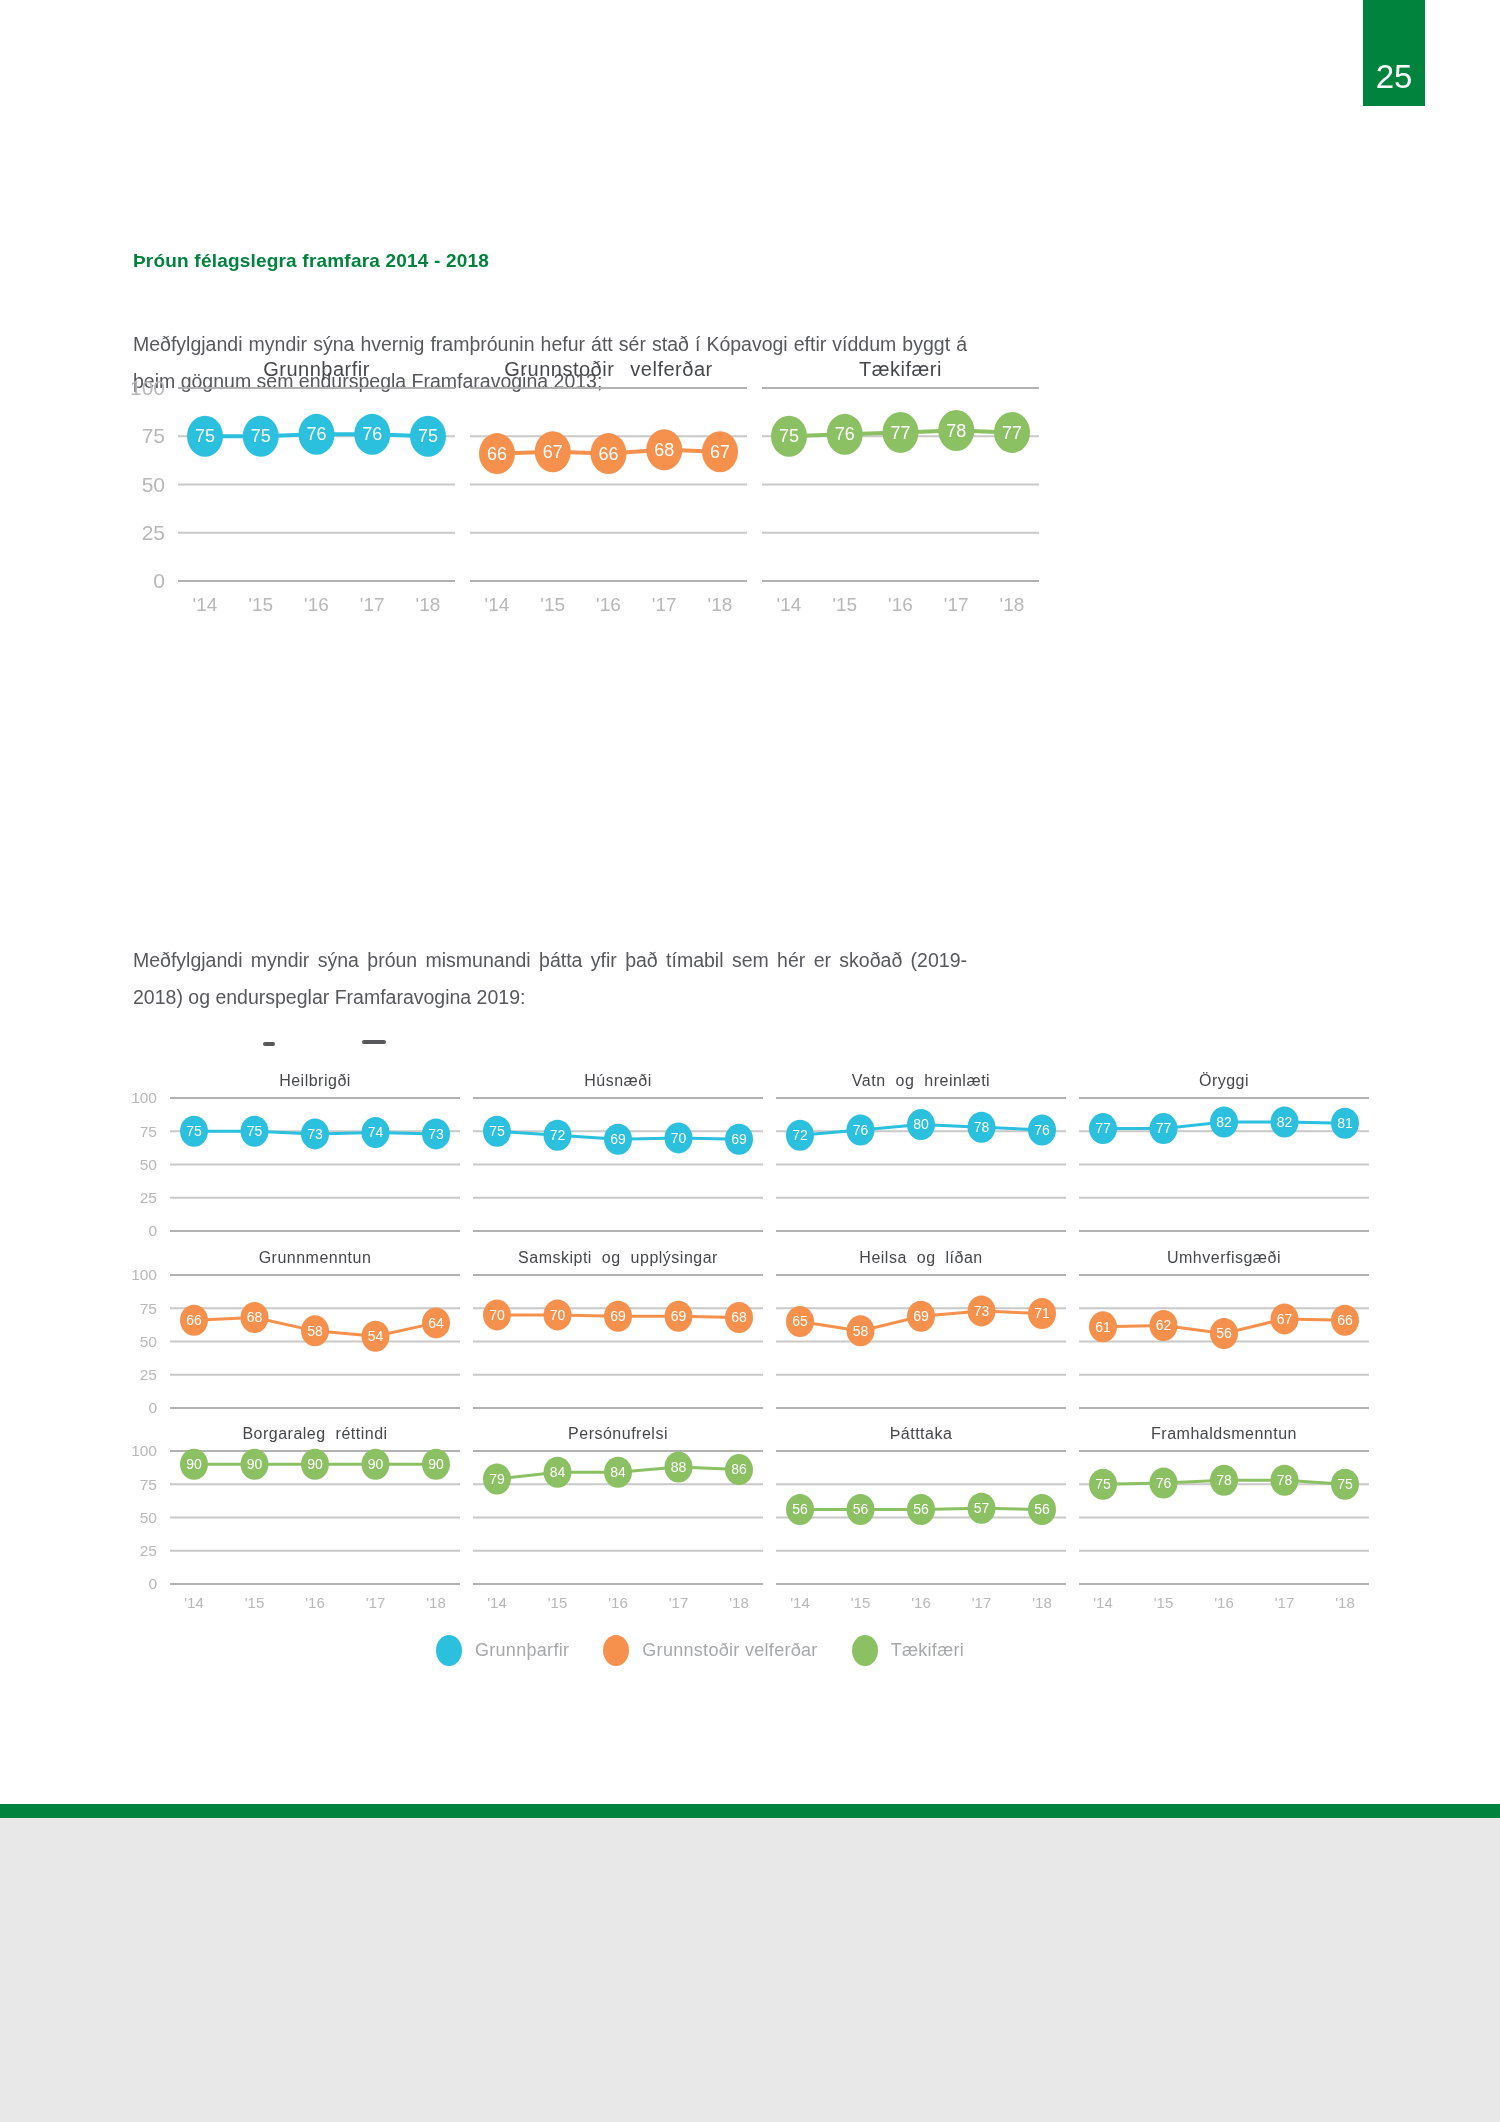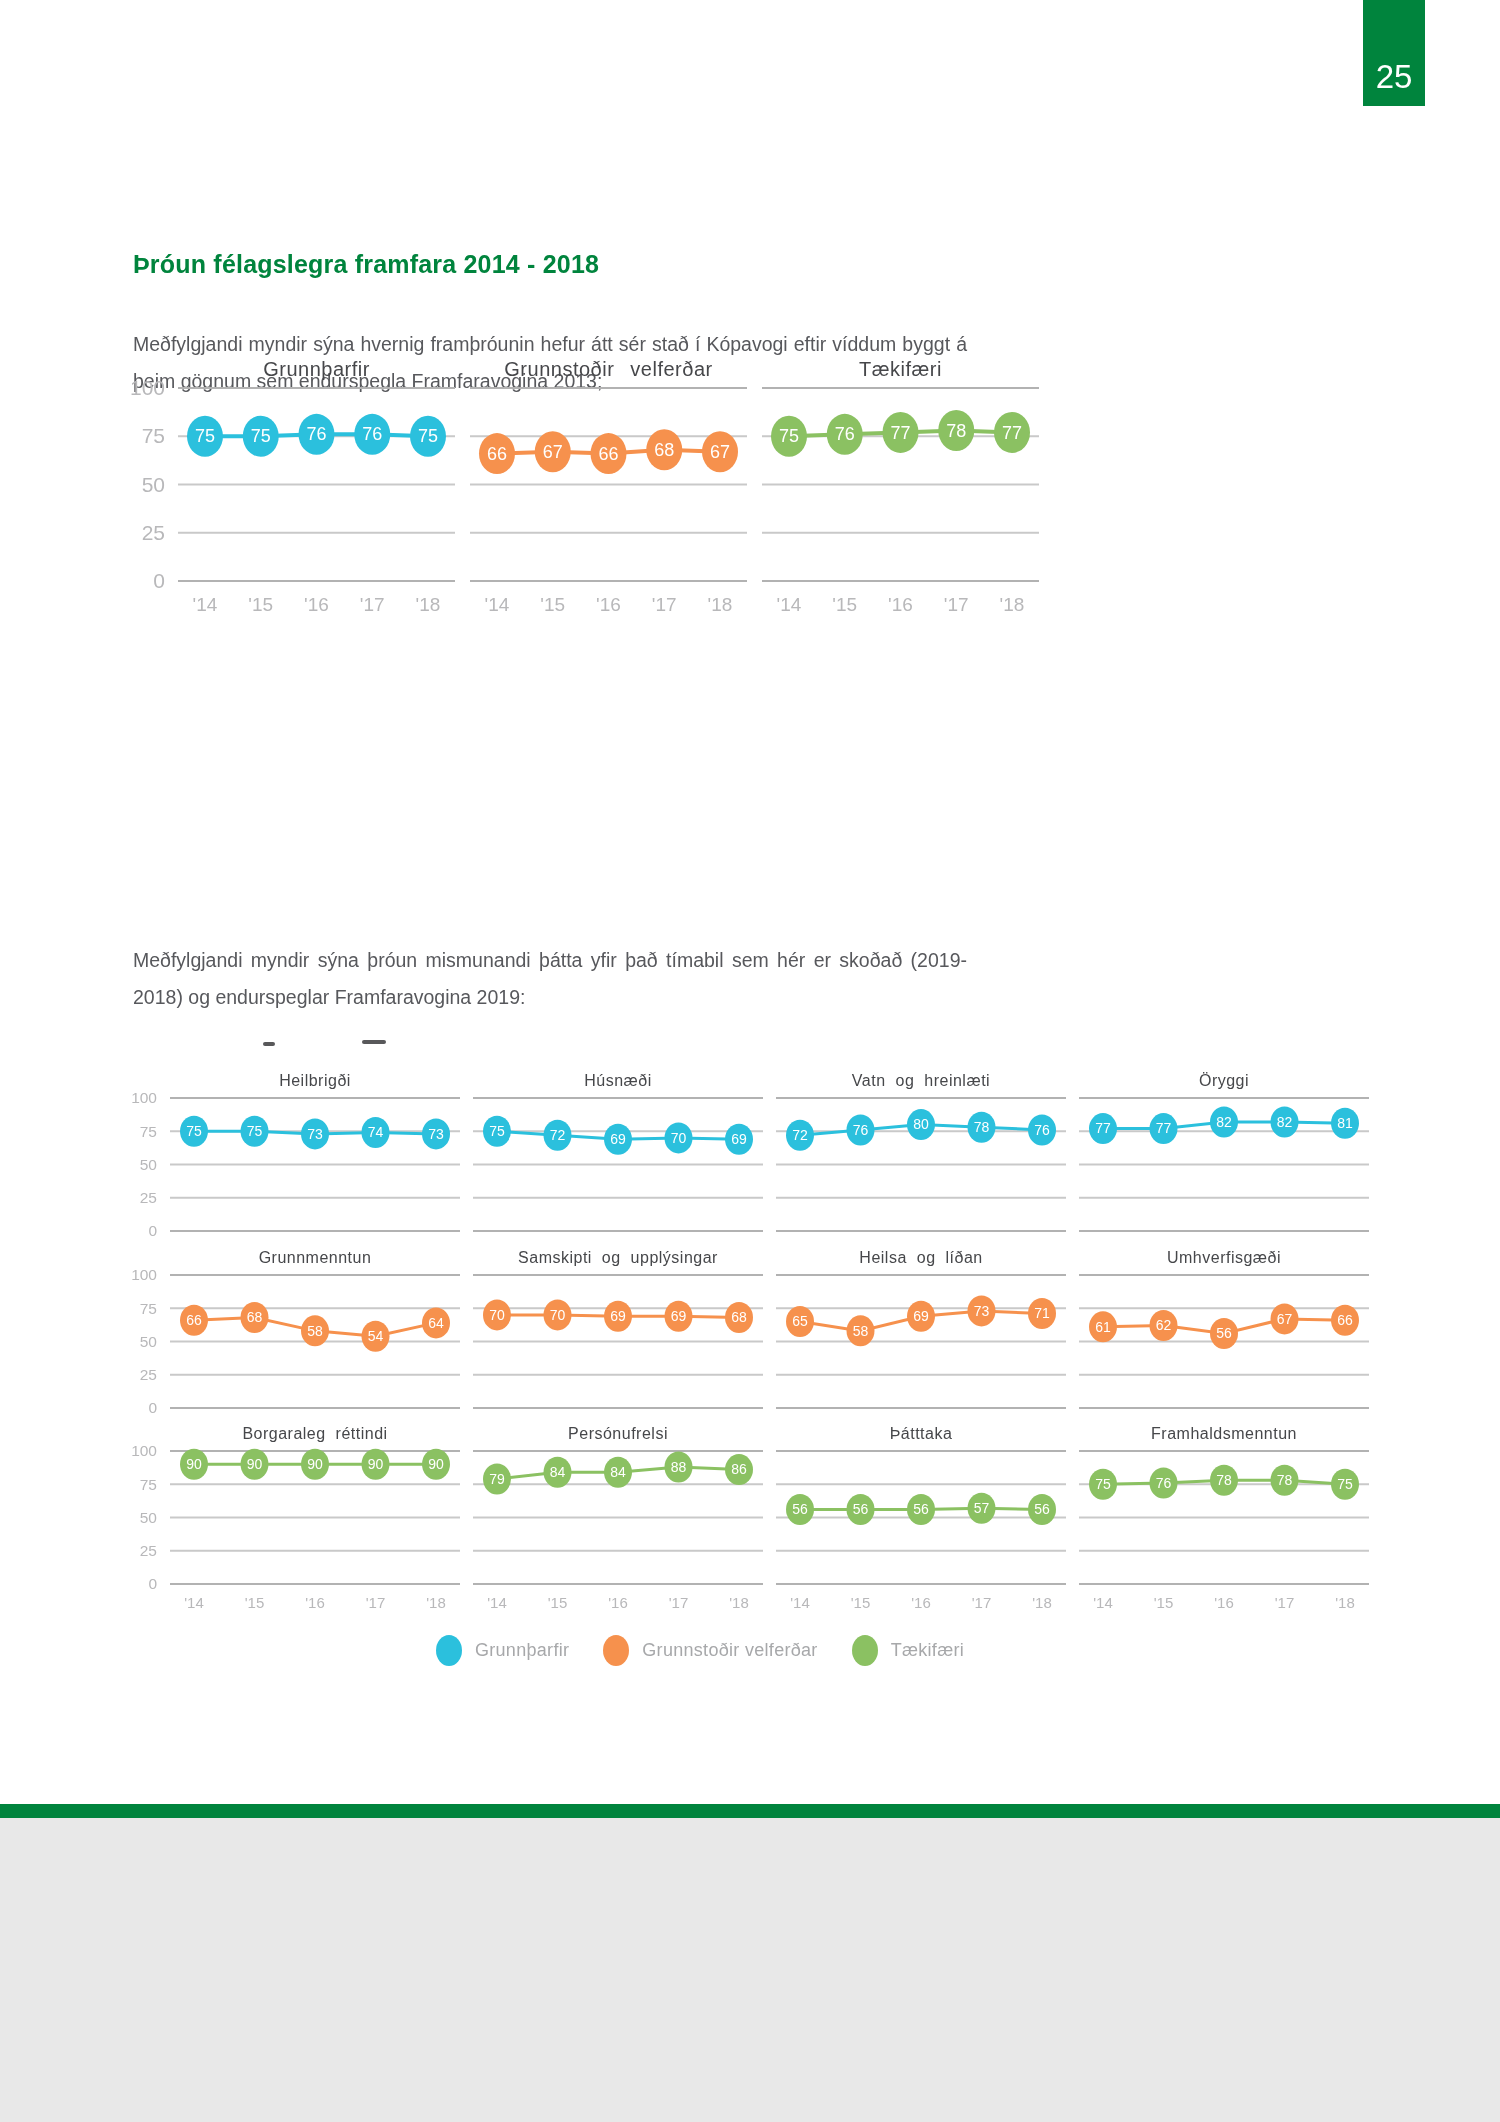--- a/index.html
+++ b/index.html
@@ -9,21 +9,21 @@
     font-family:"Liberation Sans",sans-serif;overflow:hidden;margin:0 auto;
   }
   .page-badge{
     position:absolute;left:1363px;top:0;width:62px;height:106px;
     background:#00843D;color:#ffffff;display:flex;flex-direction:column;
     justify-content:flex-end;align-items:center;padding-bottom:10px;
     font-size:33px;font-weight:400;
   }
   .doc-title{
     position:absolute;left:133px;top:250px;
-    font-size:25px;font-weight:bold;color:#00843D;letter-spacing:.2px;
+    font-size:19px;font-weight:bold;color:#00843D;letter-spacing:.2px;
   }
   .para{
     position:absolute;left:133px;width:834px;
     font-size:19.5px;line-height:37px;color:#57585C;text-align:justify;
   }
   .para-1{top:326px;}
   .para-2{top:942px;}
   .artifact{position:absolute;background:#58585a;border-radius:2px;}
   .artifact-1{left:263px;top:1042px;width:12px;height:4px;}
   .artifact-2{left:362px;top:1040px;width:24px;height:4px;}

